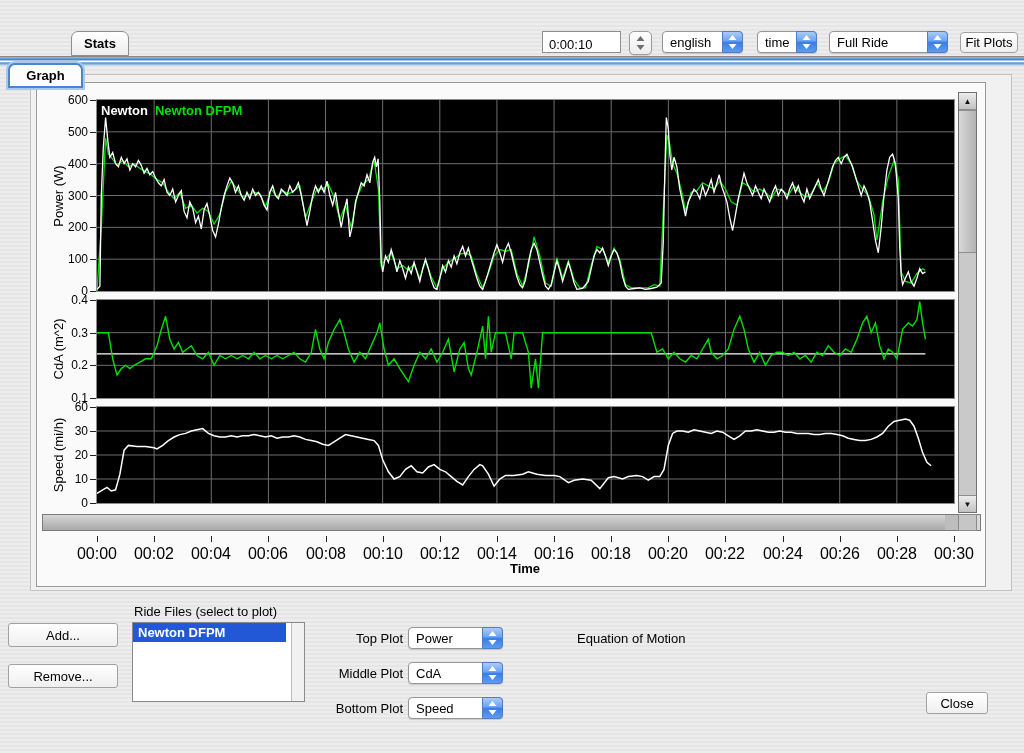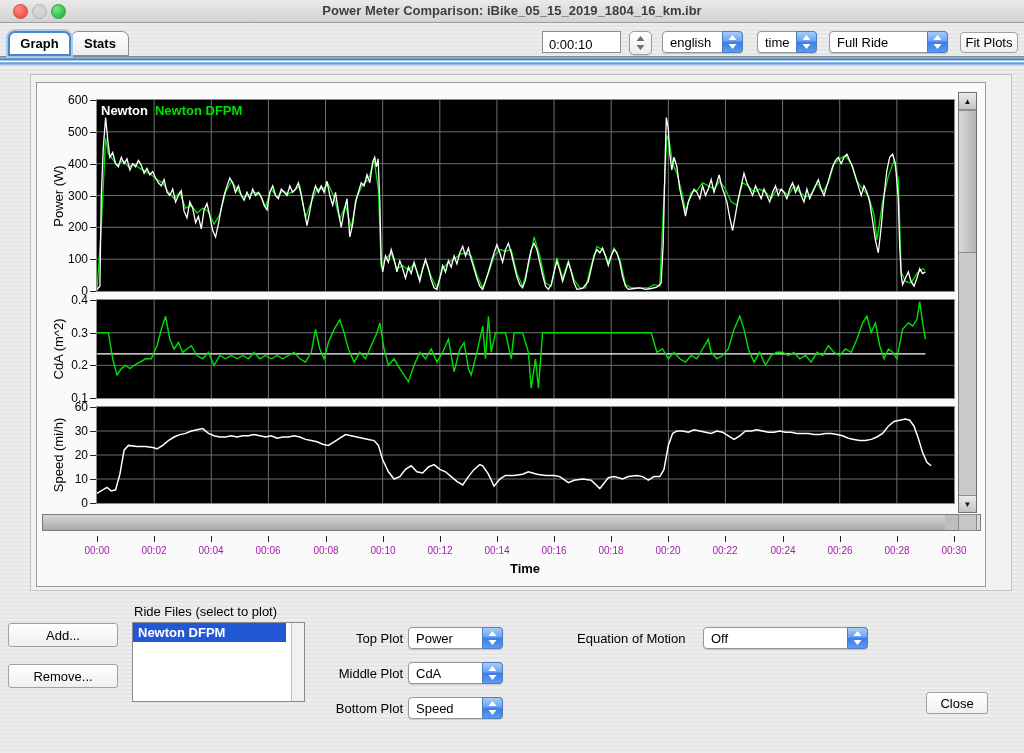--- a/index.html
+++ b/index.html
@@ -45,21 +45,21 @@
   
   #chart-outer{position:absolute;left:30px;top:74px;width:980px;height:515px;
     background:#f1f1f1;border:1px solid #c2c2c2;}
   #chart-panel{position:absolute;left:36px;top:82px;width:948px;height:503px;
     background:#fafafa;border:1px solid #9a9a9a;}
   .plot{position:absolute;background:#000;border:1px solid #8a8a8a;}
   #legend{position:absolute;left:101px;top:103px;z-index:5;font-size:13px;font-weight:bold;
     display:flex;gap:7px;}
   .ytick{position:absolute;left:40px;width:48px;text-align:right;font-size:12px;color:#000;}
   .tickmark-y{position:absolute;left:90px;width:6px;height:1px;background:#222;}
-  .xtick{position:absolute;width:46px;text-align:center;font-size:10px;color:#a21caf;top:545px;}
+  .xtick{position:absolute;width:46px;text-align:center;font-size:16px;color:#000000;top:545px;}
   .tickmark-x{position:absolute;top:536px;width:1px;height:6px;background:#222;}
   .axis-title{position:absolute;font-size:13px;color:#000;white-space:nowrap;
     transform:translate(-50%,-50%) rotate(-90deg);}
   #x-axis-title{position:absolute;left:475px;top:561px;width:100px;text-align:center;
     font-size:13px;font-weight:bold;}
 
   
   #vscroll{position:absolute;left:958px;top:92px;width:19px;height:421px;
     background:#c9c9c9;border:1px solid #707070;box-sizing:border-box;}
   .sb-arrow{position:absolute;left:0;width:17px;height:16px;background:linear-gradient(#ececec,#c2c2c2);
@@ -82,28 +82,22 @@
   #ride-list .row{height:19px;font-size:13px;font-weight:bold;color:#fff;
     display:flex;align-items:center;padding-left:5px;width:148px;}
   #list-scroll{position:absolute;right:0;top:0;bottom:0;width:12px;background:#f1f1f1;border-left:1px solid #bdbdbd;}
   .hint{position:absolute;font-size:13px;color:#111;line-height:17px;}
 </style>
 </head>
 <body>
 
 <div id="window">
 
-  <div id="titlebar">
-    <div class="tl-btn" id="btn-close"></div>
-    <div class="tl-btn" id="btn-min"></div>
-    <div class="tl-btn" id="btn-zoom"></div>
-    <div id="title-text">Power Meter Comparison:  iBike_05_15_2019_1804_16_km.ibr</div>
-  </div>
-
-  <div class="tab active" style="left:8px;width:63px;">
+
+  <div class="tab active" style="left:8px;width:75px;margin-top:32px;">
     <span>Graph</span>
   </div>
   <div class="tab" style="left:71px;width:58px;">
     <span>Stats</span>
   </div>
   <div id="tab-rule"></div>
 
   <input class="field" style="left: 542px; top: 31px; width: 79px;" value="0:00:10">
   <div class="stepper" style="left:629px;top:31px;">
     <svg width="9" height="14" viewBox="0 0 9 14">
@@ -335,24 +329,15 @@
     <span>Speed</span>
     <span class="popup-cap">
       <svg width="9" height="14" viewBox="0 0 9 14">
           <polygon points="4.5,0 8.5,5 0.5,5" fill="#fff"></polygon>
           <polygon points="4.5,14 8.5,9 0.5,9" fill="#fff"></polygon>
         </svg>
     </span>
   </div>
 
   <div class="label" style="left:577px;top:631px;">Equation of Motion</div>
-  <div class="popup" style="left:703px;top:627px;width:165px;">
-    <span>Off</span>
-    <span class="popup-cap">
-      <svg width="9" height="14" viewBox="0 0 9 14">
-          <polygon points="4.5,0 8.5,5 0.5,5" fill="#fff"></polygon>
-          <polygon points="4.5,14 8.5,9 0.5,9" fill="#fff"></polygon>
-        </svg>
-    </span>
-  </div>
 
   <div class="btn" style="left:926px;top:692px;width:62px;height:22px;border-radius:3px;">Close</div>
 </div>
 
 </body></html>

